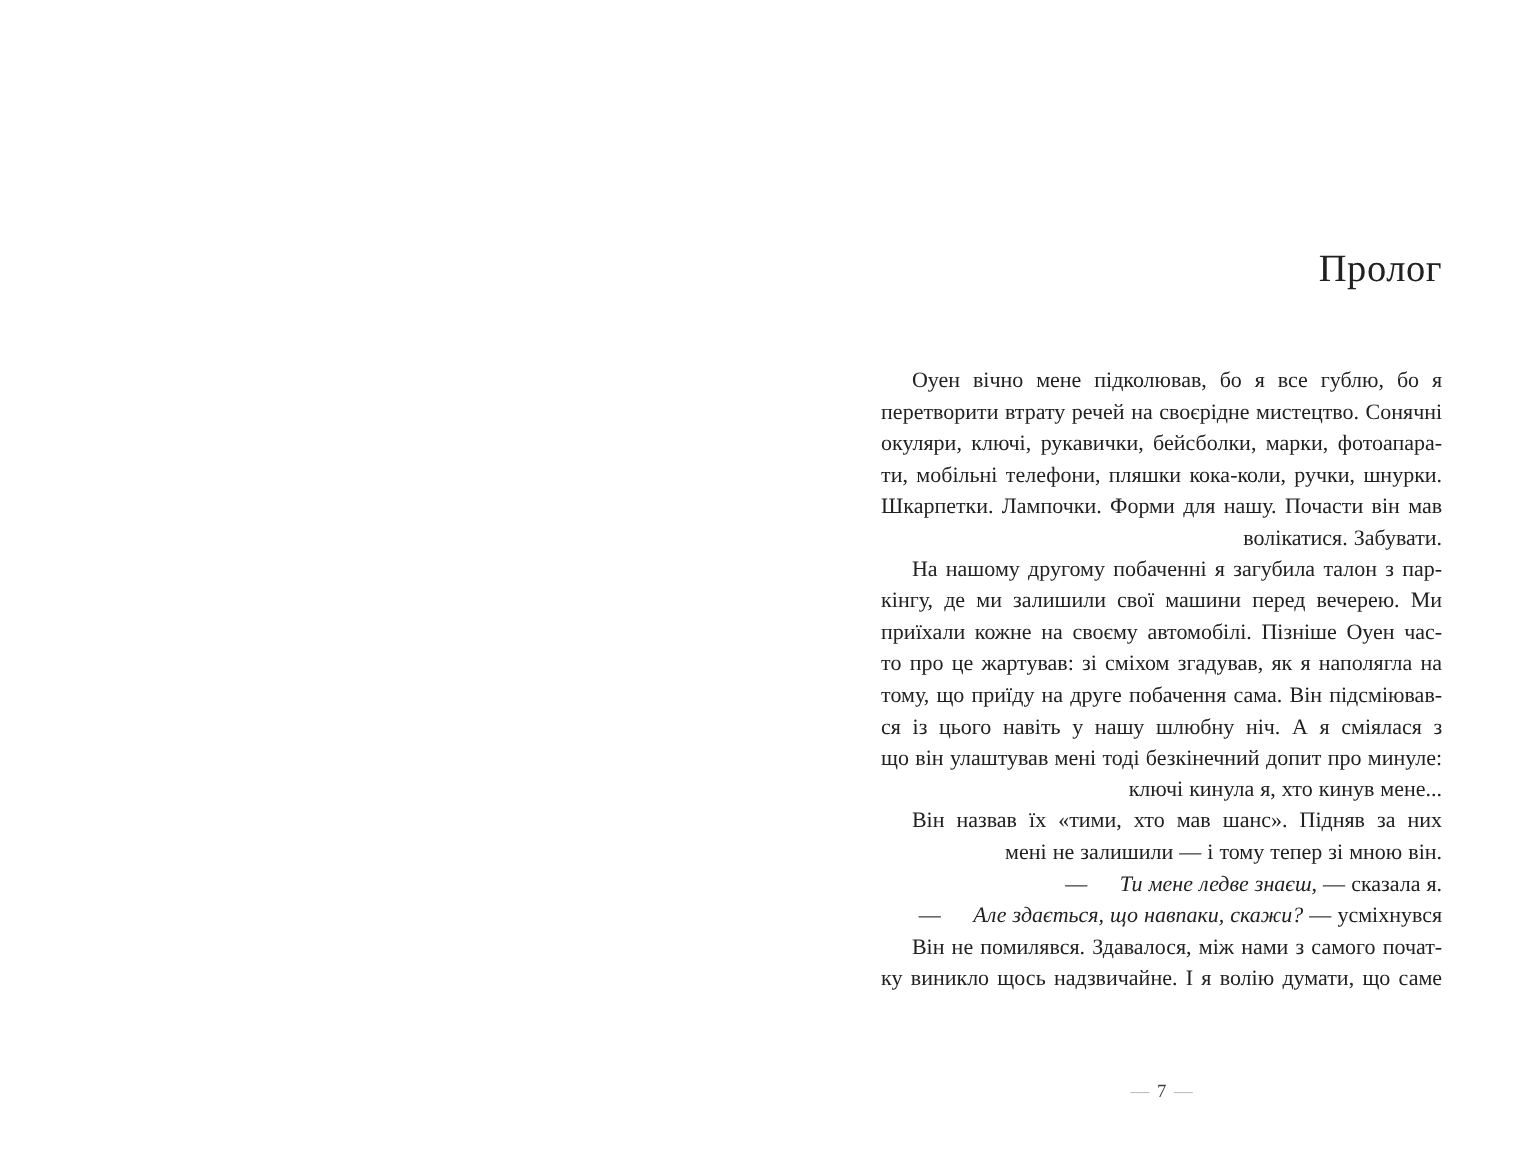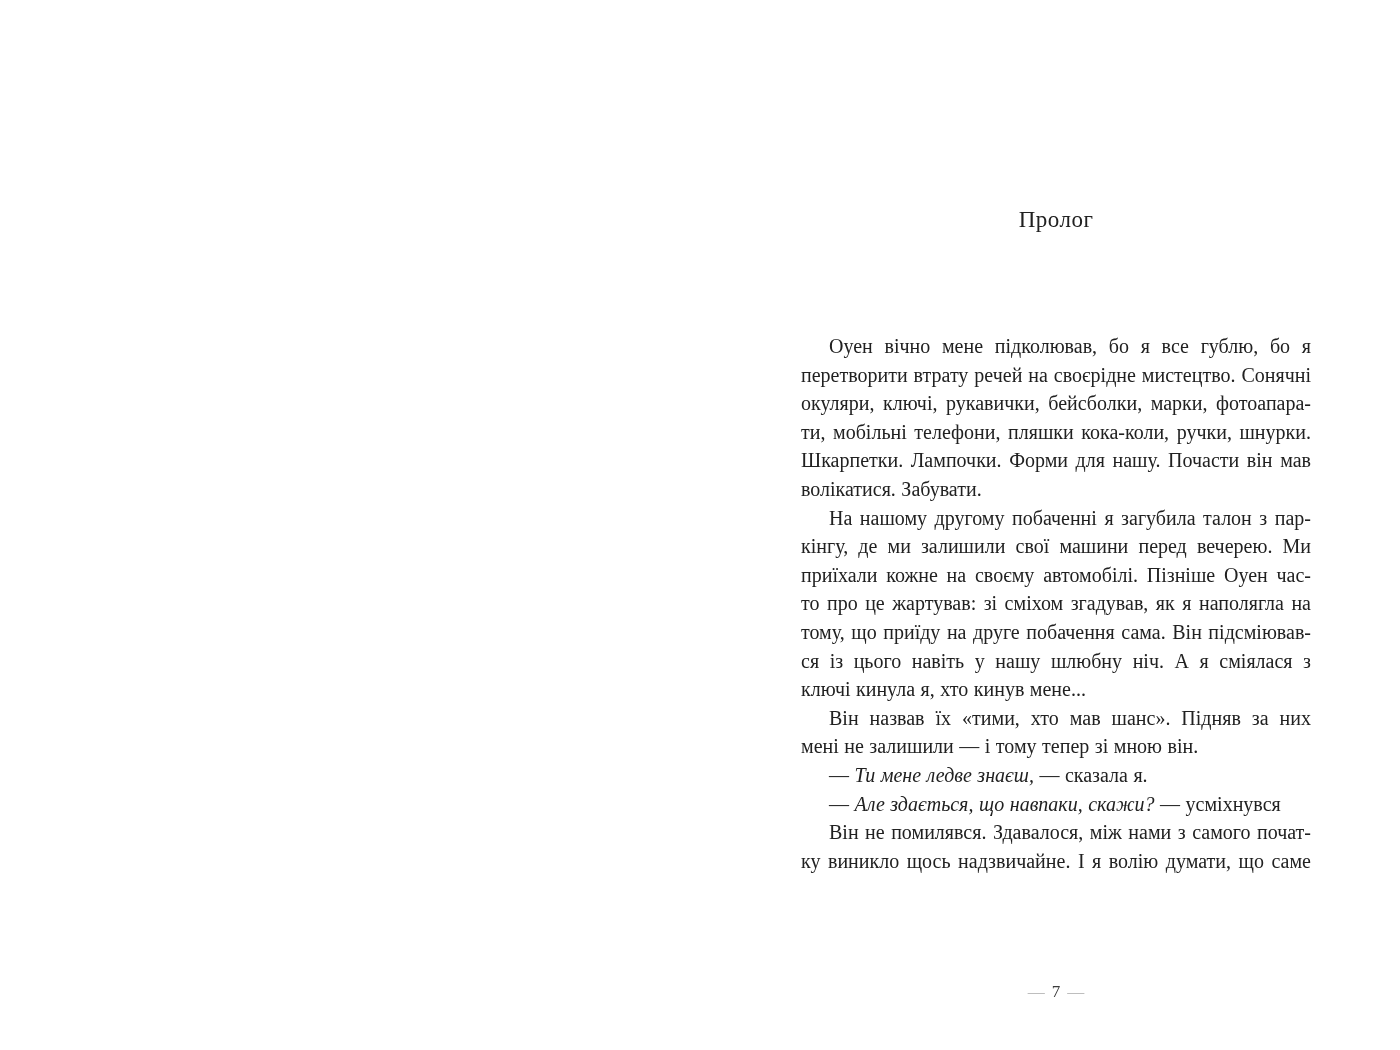--- a/index.html
+++ b/index.html
@@ -11,51 +11,51 @@
     position: relative;
     width: 1400px;
     height: 1050px;
     background: #ffffff;
     overflow: hidden;
     font-family: "Liberation Serif", "DejaVu Serif", serif;
   }
   .chapter-title {
     position: absolute;
     left: 801px;
-    top: 208px;
+    top: 226px;
     width: 510px;
-    text-align: center;
-    font-size: 23px;
+    text-align: right;
+    font-size: 35px;
     line-height: 1;
     letter-spacing: 0.5px;
     color: #212121;
   }
   .body-text {
     position: absolute;
     left: 801px;
     top: 332px;
     width: 510px;
     font-size: 20px;
     color: #212121;
   }
   .line {
     height: 28.6px;
     line-height: 28.6px;
     overflow: hidden;
-    text-align: left;
+    text-align: right;
     word-spacing: 0.5px;
   }
   .line.j {
     text-align: justify;
     text-align-last: justify;
   }
   .line.ind {
     text-indent: 28px;
   }
-  .it { font-style: italic; }
+  .it { font-style: italic; margin-left: 24px; }
   .page-footer {
     position: absolute;
     left: 801px;
     top: 983px;
     width: 510px;
     text-align: center;
     font-size: 17px;
     line-height: 1;
   }
   .footer-dash { color: #b4b4b4; }
@@ -76,20 +76,21 @@
         <div class="line j"><span>Шкарпетки. Лампочки. Форми для нашу. Почасти він мав</span></div>
         <div class="line"><span>волікатися. Забувати.</span></div>
       </div>
       <div>
         <div class="line j ind"><span>На нашому другому побаченні я загубила талон з пар-</span></div>
         <div class="line j"><span>кінгу, де ми залишили свої машини перед вечерею. Ми</span></div>
         <div class="line j"><span>приїхали кожне на своєму автомобілі. Пізніше Оуен час-</span></div>
         <div class="line j"><span>то про це жартував: зі сміхом згадував, як я наполягла на</span></div>
         <div class="line j"><span>тому, що приїду на друге побачення сама. Він підсміював-</span></div>
         <div class="line j"><span>ся із цього навіть у нашу шлюбну ніч. А я сміялася з кожне,</span></div>
+        <div class="line j"><span>що він улаштував мені тоді безкінечний допит про минуле:</span></div>
         <div class="line"><span>ключі кинула я, хто кинув мене...</span></div>
       </div>
       <div>
         <div class="line j ind"><span>Він назвав їх «тими, хто мав шанс». Підняв за них келих</span></div>
         <div class="line"><span>мені не залишили — і тому тепер зі мною він.</span></div>
       </div>
       <div>
         <div class="line ind"><span>— </span><span class="it">Ти мене ледве знаєш,</span><span> — сказала я.</span></div>
       </div>
       <div>

